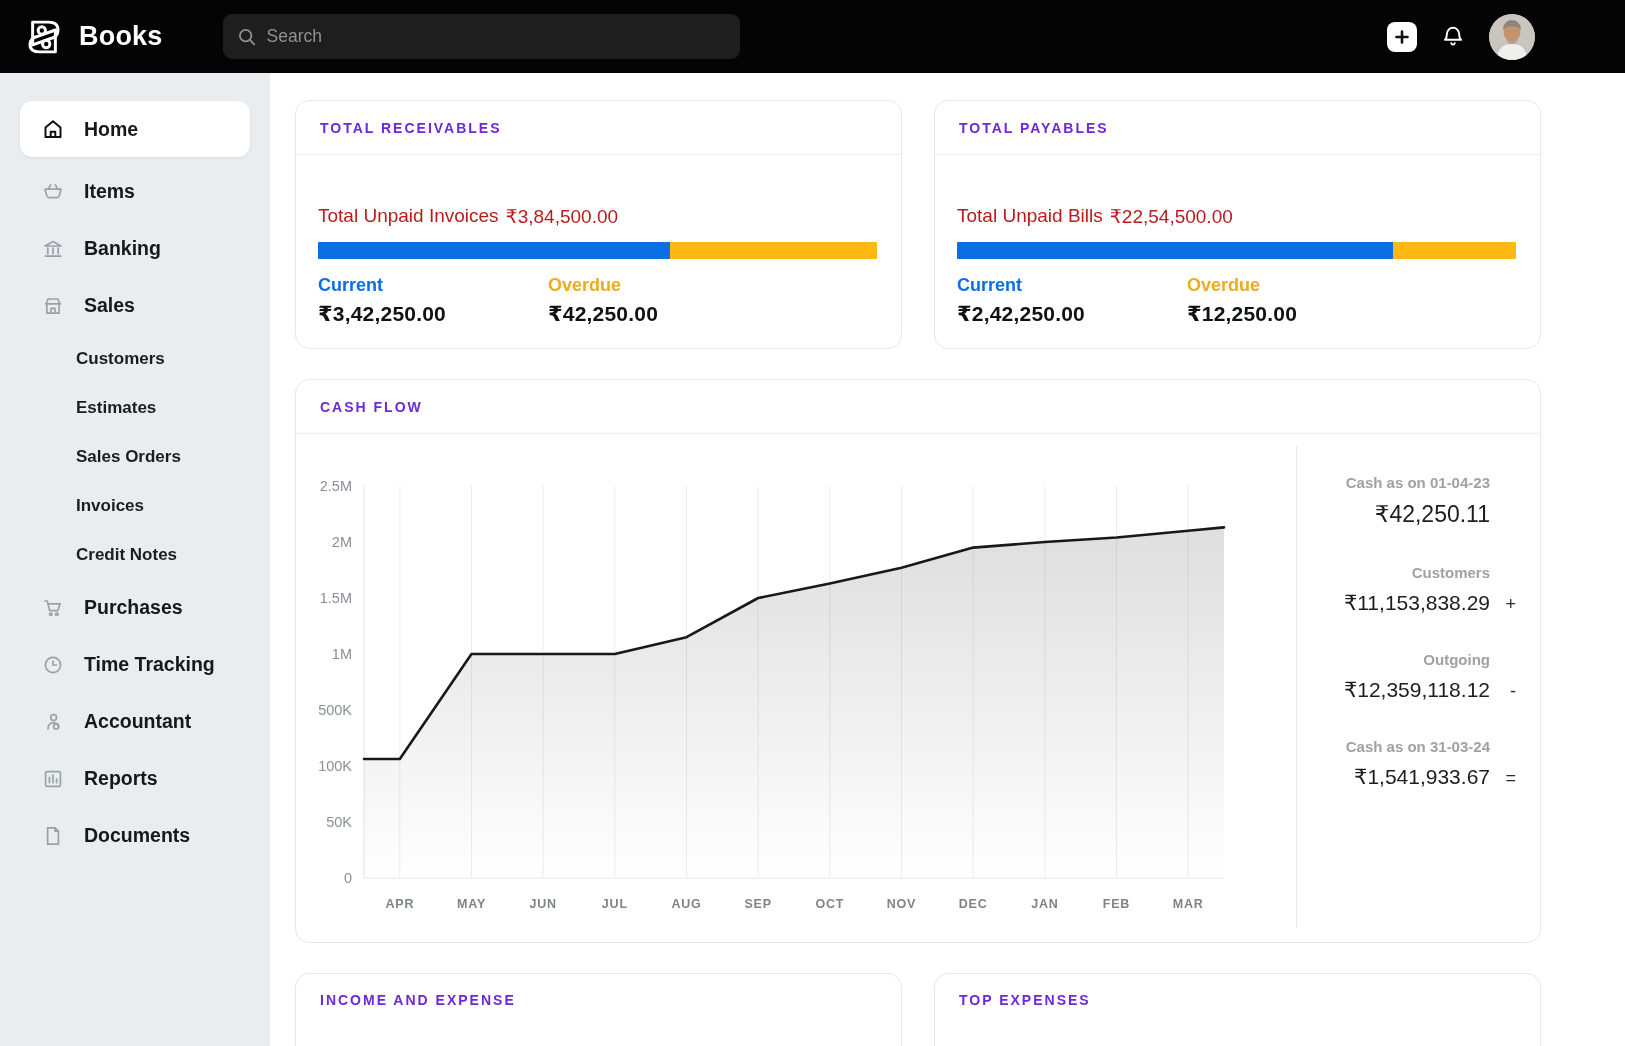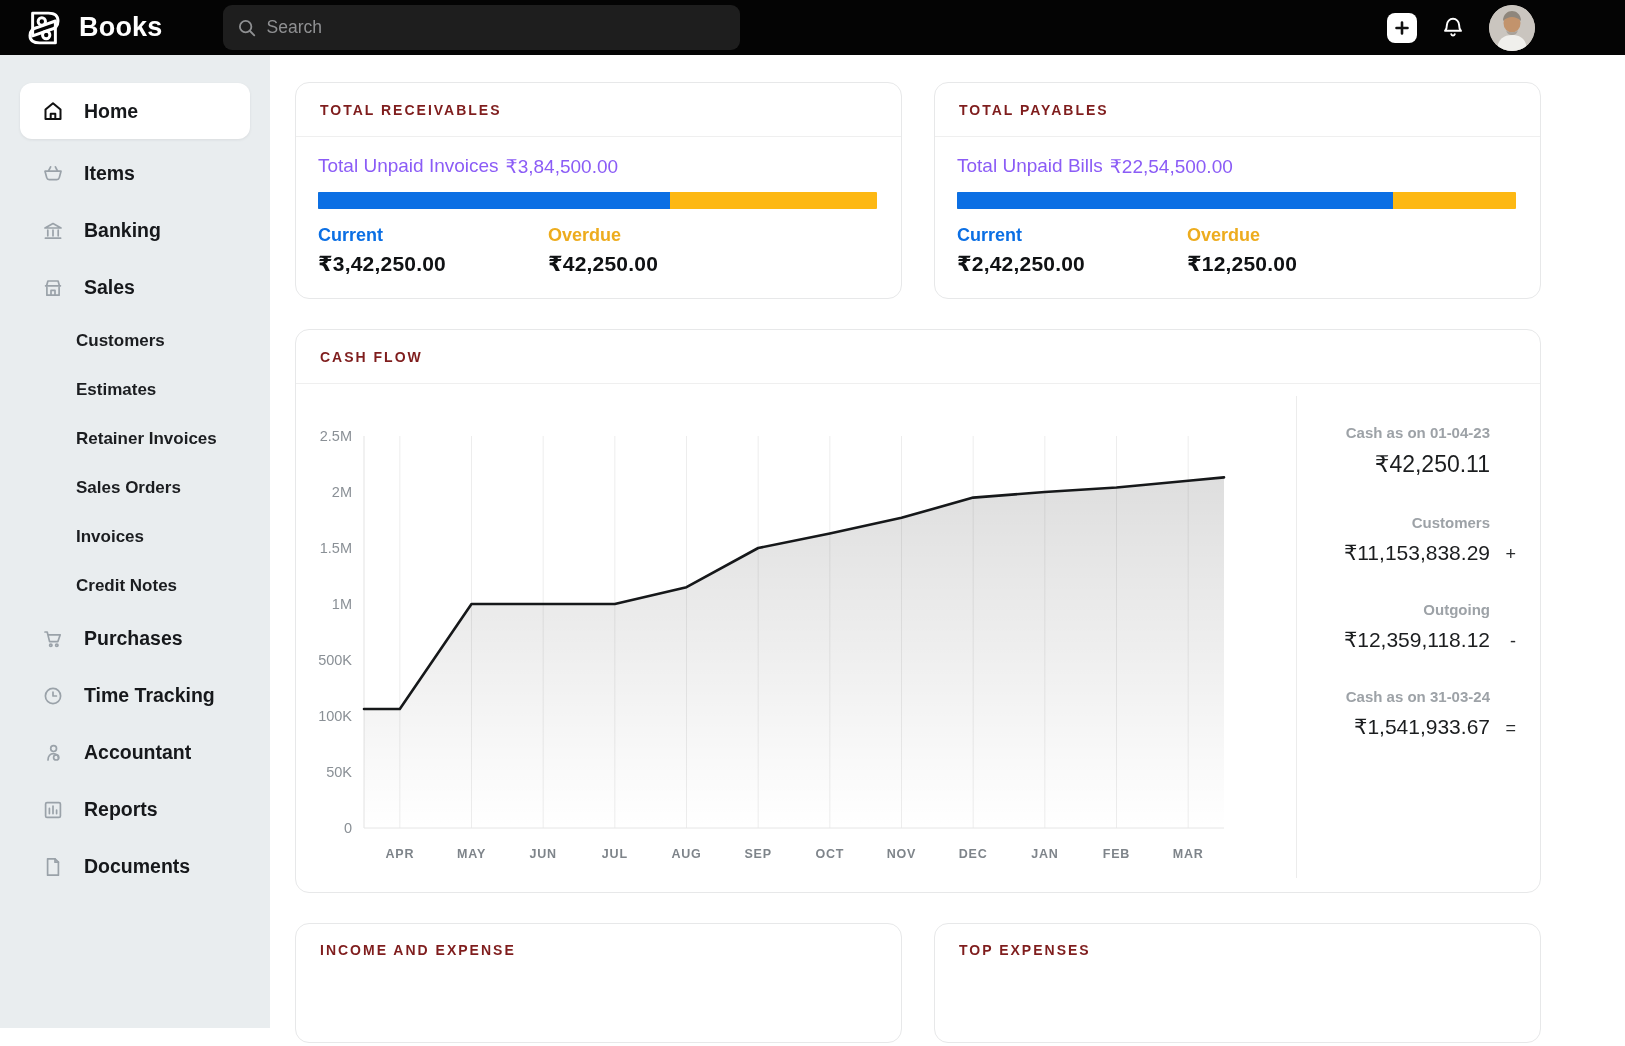--- a/index.html
+++ b/index.html
@@ -1,20 +1,20 @@
 <!DOCTYPE html>
 <html><head>
 <meta charset="utf-8">
 <style>
   * { margin:0; padding:0; box-sizing:border-box; }
   html,body { width:1625px; height:1046px; overflow:hidden; background:#fff;
               font-family:"Liberation Sans","DejaVu Sans",sans-serif; }
 
   
-  .topbar { height:55px; background:#040404; display:flex; align-items:center; padding:0 90px 0 23px; }
+  .topbar { height:73px; background:#040404; display:flex; align-items:center; padding:0 90px 0 23px; }
   .brand { display:flex; align-items:center; gap:14px; color:#fff; }
   .brand-name { font-size:27px; font-weight:600; letter-spacing:.2px; }
   .search { margin-left:60px; width:517px; height:45px; background:#1e1e1e; border-radius:9px;
             display:flex; align-items:center; padding:0 14px; gap:10px; }
   .search input { flex:1; background:transparent; border:0; outline:0; color:#ddd; font-size:17.5px;
                   font-family:inherit; }
   .search input::placeholder { color:#8f9092; }
   .top-actions { margin-left:auto; display:flex; align-items:center; gap:23px; }
   .plus-btn { width:30px; height:30px; border:0; border-radius:8px; background:#fff; display:flex;
               align-items:center; justify-content:center; cursor:pointer; }
@@ -29,26 +29,26 @@
   .side-item .lbl { font-size:19.5px; font-weight:600; color:#16181b; }
   .side-item.active { background:#fff; margin:0 20px 6px 20px; padding-left:21px; height:56px;
                       border-radius:12px; box-shadow:0 1px 3px rgba(20,30,40,.08); color:#111; }
   .side-sub { height:49px; display:flex; align-items:center; padding-left:56px; cursor:pointer;margin-left:20px; }
   .side-sub .lbl { font-size:17px; font-weight:600; color:#1b1d20; }
 
   main { flex:1; padding:27px 84px 0 25px; background:#fff; }
   .card { background:#fff; border:1px solid #e7e8e9; border-radius:14px; }
   .card-head { height:54px; display:flex; align-items:center; padding:0 24px;
                border-bottom:1px solid #efefef; }
-  .card-title { font-size:14px; font-weight:700; letter-spacing:2px; color:#7f1d1d; }
+  .card-title { font-size:14px; font-weight:700; letter-spacing:2px; color:#6d28d9; }
   .row-top { display:grid; grid-template-columns:1fr 1fr; gap:32px; }
 
   
   .sum-body { padding:18px 24px 22px 22px; }
-  .sum-line { font-size:19px; color:#8b5cf6; display:flex; gap:7px; margin-bottom:14px; }
+  .sum-line { font-size:19px; color:#b91c1c; display:flex; gap:7px; margin-bottom:14px;margin-top:32px; }
   .pbar { height:17px; background:#fdb813; border-radius:1px; overflow:hidden; display:flex; }
   .pbar .fill { background:#0b6fe4; height:100%; }
   .sum-cols { display:flex; margin-top:16px; }
   .sum-col { width:230px; }
   .sum-col .cap { font-size:18px; font-weight:600; }
   .cap.blue { color:#0b6fe4; } .cap.yellow { color:#edac1e; }
   .sum-col .amt { margin-top:6px; font-size:21px; font-weight:700; color:#101214; letter-spacing:.2px; }
 
   
   .cashflow { margin-top:30px;border-radius:14px; }
@@ -160,23 +160,20 @@
             <path d="M10 19.2 V14.4 H14 V19.2"></path>
           </svg>
         </span>
         <span class="lbl">Sales</span>
       </div>
       <div class="side-sub">
         <span class="lbl">Customers</span>
       </div>
       <div class="side-sub">
         <span class="lbl">Estimates</span>
-      </div>
-      <div class="side-sub">
-        <span class="lbl">Retainer Invoices</span>
       </div>
       <div class="side-sub">
         <span class="lbl">Sales Orders</span>
       </div>
       <div class="side-sub">
         <span class="lbl">Invoices</span>
       </div>
       <div class="side-sub">
         <span class="lbl">Credit Notes</span>
       </div>

